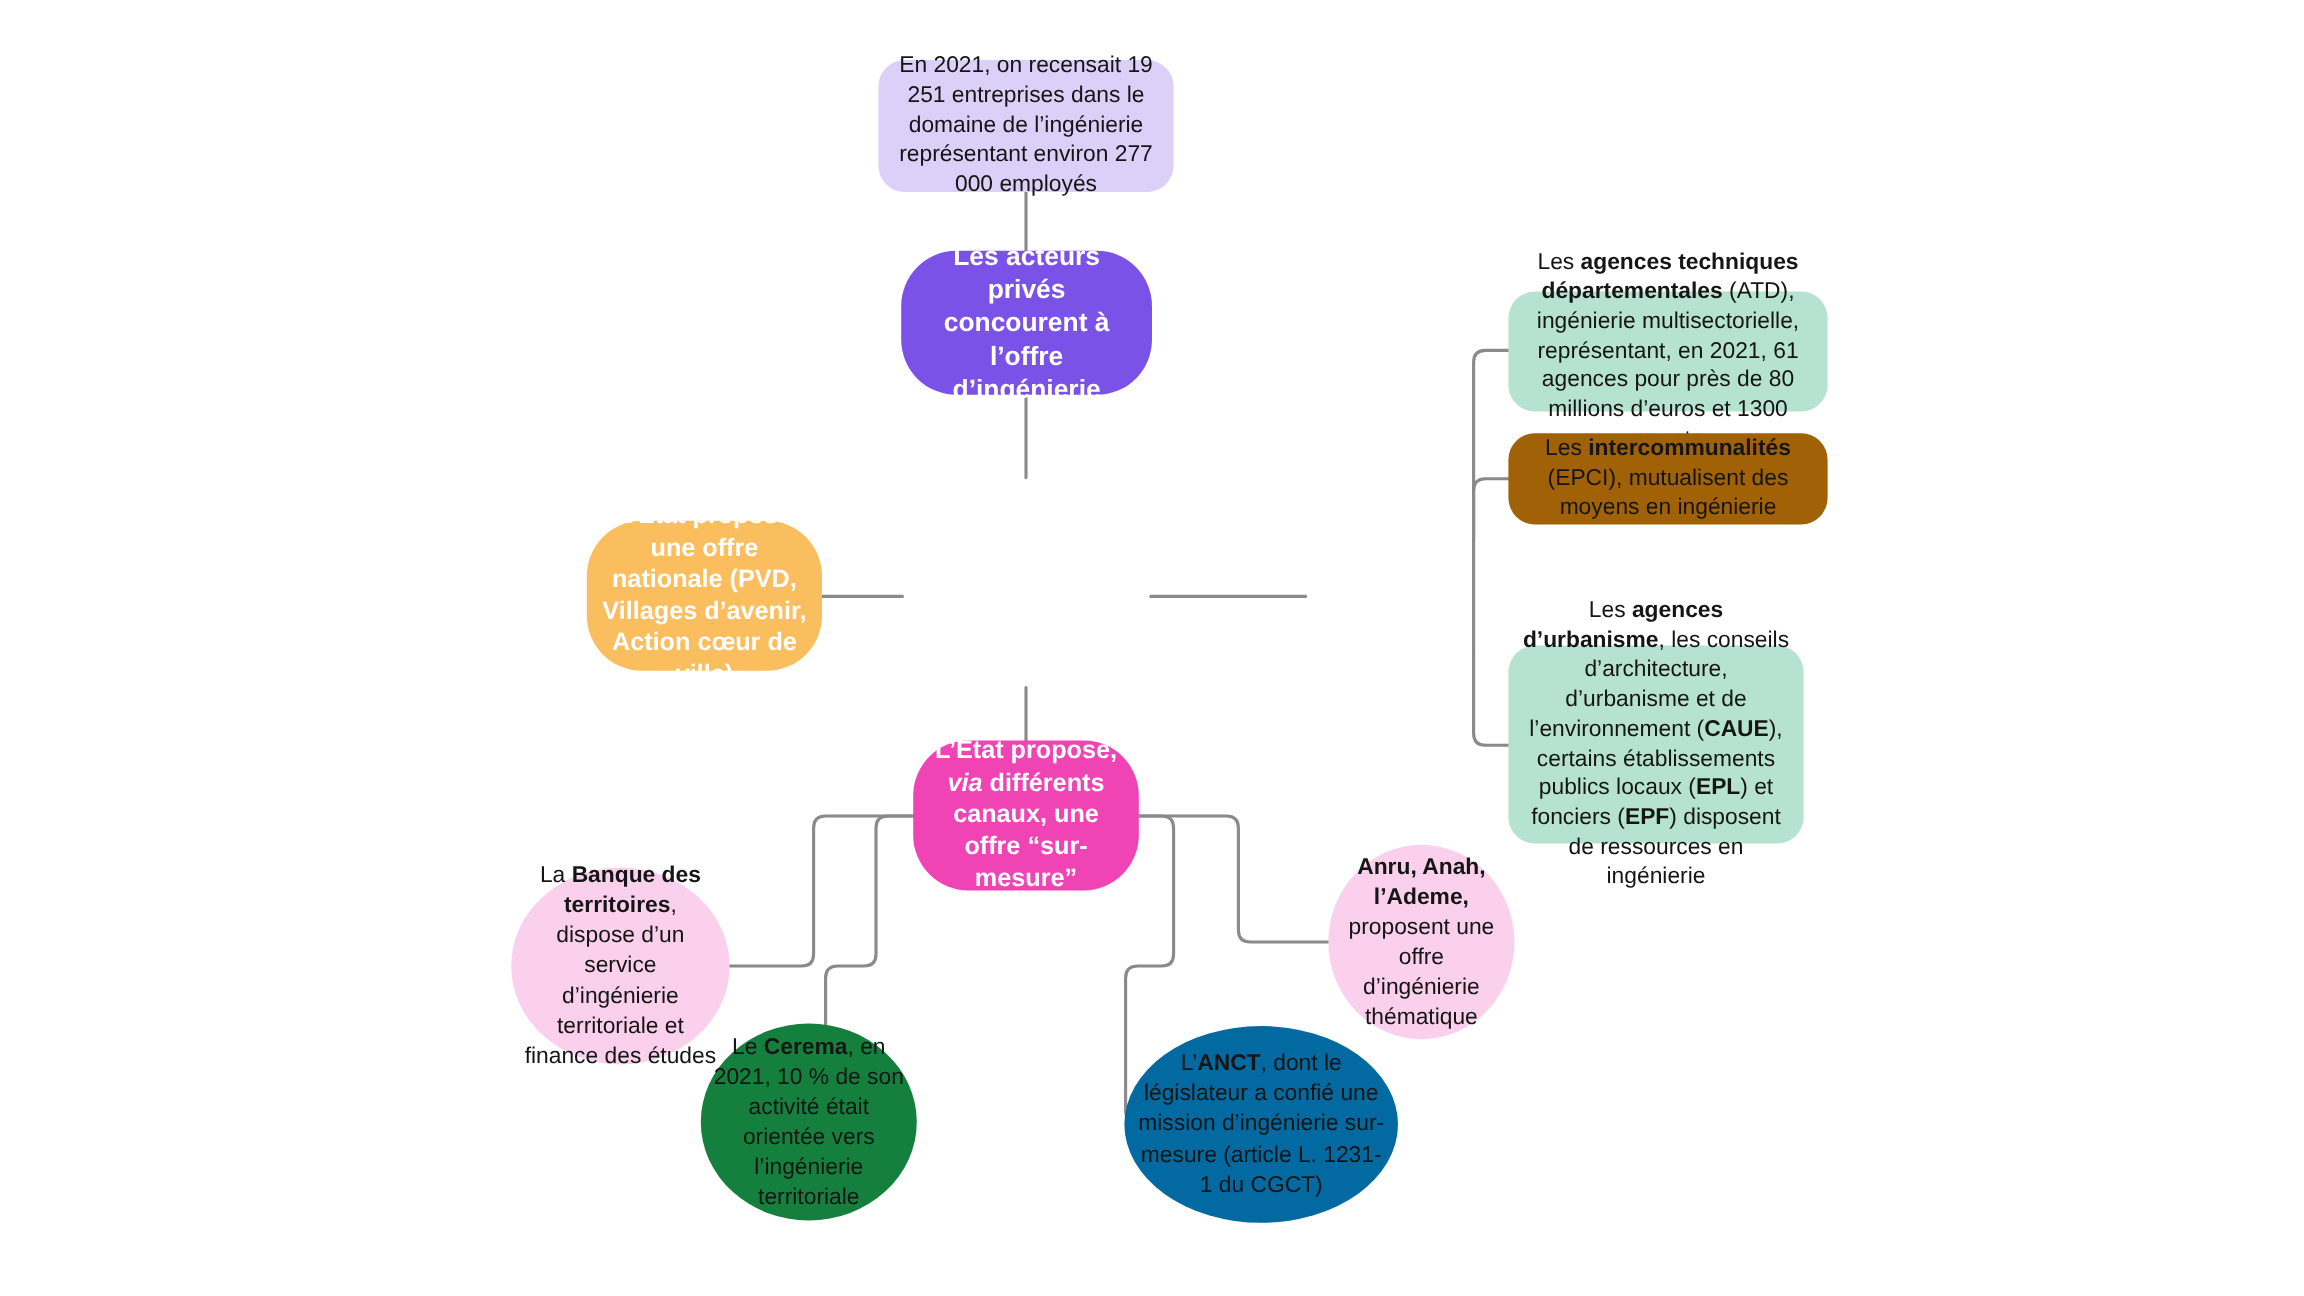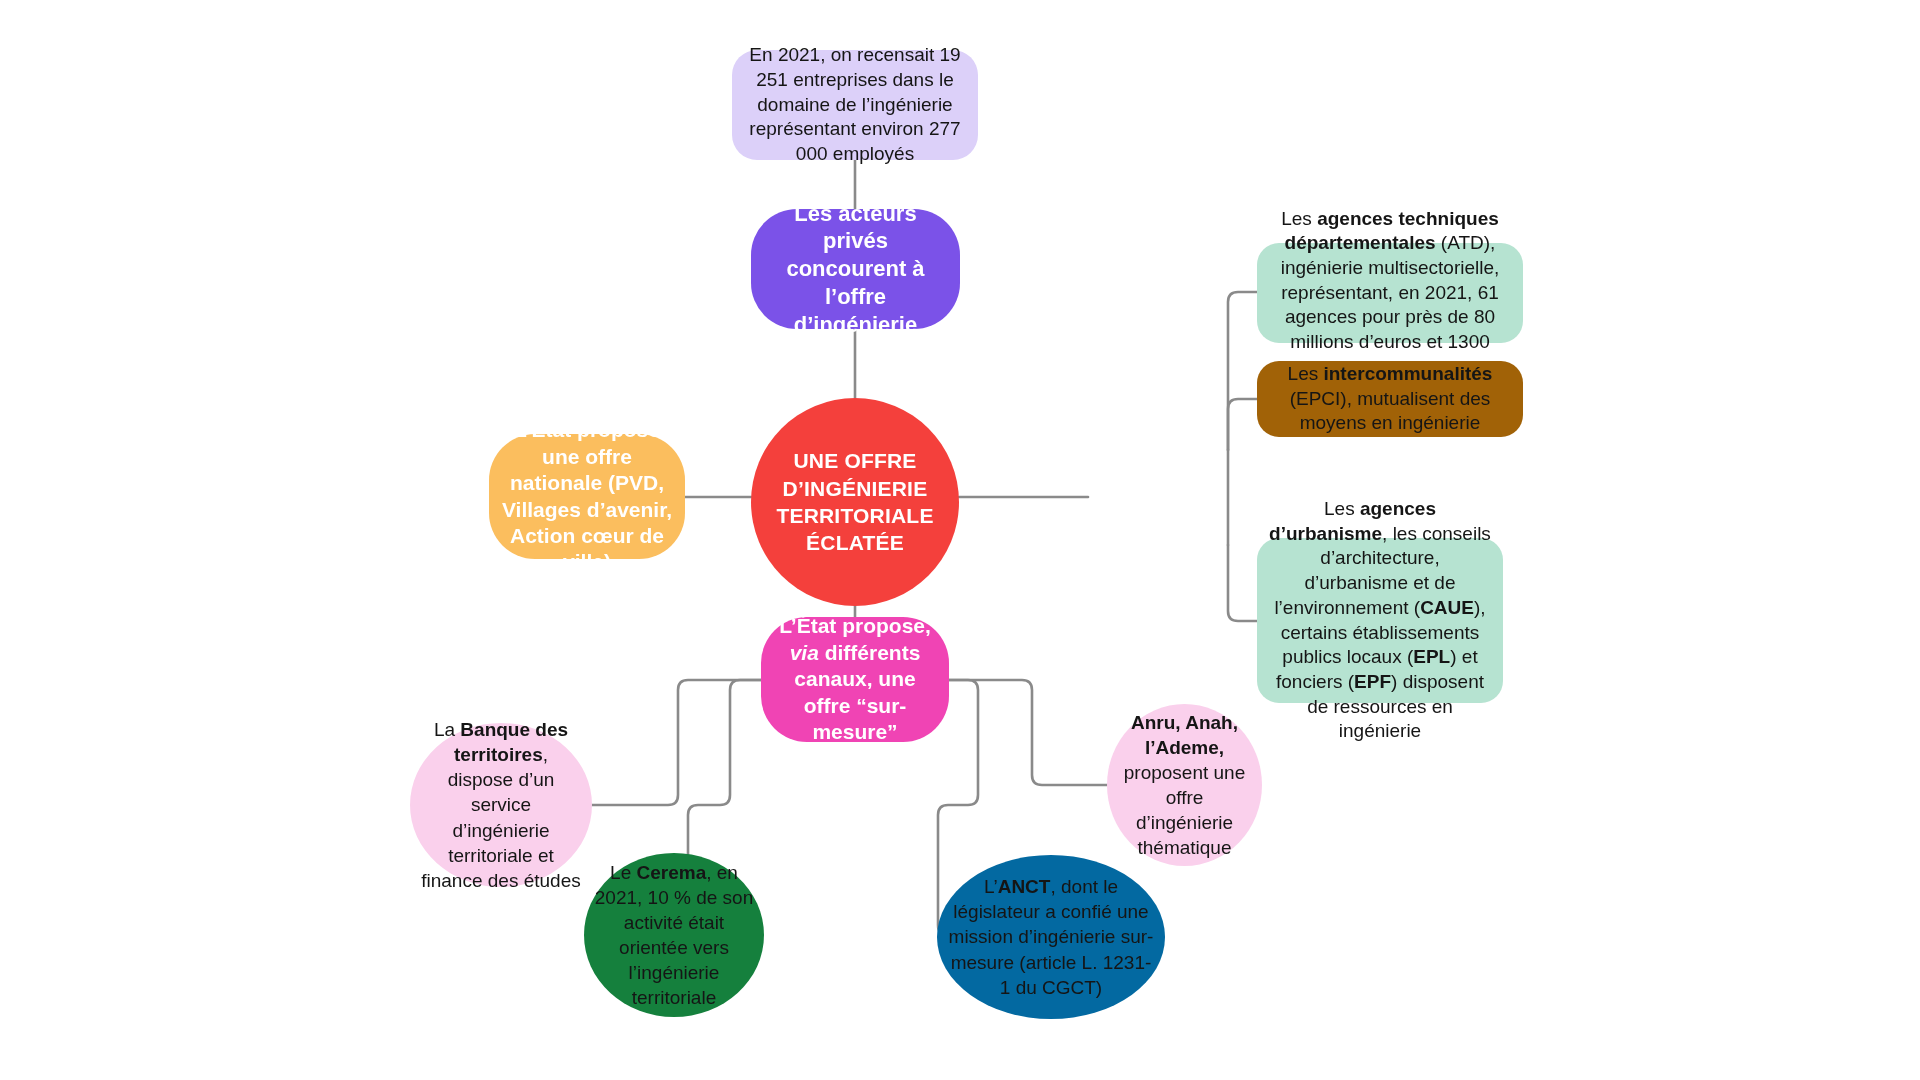--- a/index.html
+++ b/index.html
@@ -107,31 +107,28 @@
       <path d="M762,680 L688,680 Q678,680 678,690 L678,795 Q678,805 668,805 L592,805"></path>
 
       <path d="M762,680 L740,680 Q730,680 730,690 L730,795 Q730,805 720,805 L698,805 Q688,805 688,815 L688,925 Q688,935 678,935 L660,935"></path>
 
       <path d="M949,680 L968,680 Q978,680 978,690 L978,795 Q978,805 968,805 L948,805 Q938,805 938,815 L938,925 Q938,935 948,935 L968,935"></path>
 
       <path d="M949,680 L1022,680 Q1032,680 1032,690 L1032,775 Q1032,785 1042,785 L1108,785"></path>
     </g>
   </svg>
 
-  <div class="node leafbox" style="left:732px; top:50px; width:246px; height:110px; background:#DCD0F9;border-radius:25px;">
+  <div class="node leafbox" style="left:732px; top:50px; width:246px; height:110px; background:#DCD0F9;">
     <span class="txt">En 2021, on recensait 19 251 entreprises dans le domaine de l’ingénierie représentant environ 277 000 employés</span>
   </div>
 
   <div class="node branch" style="left:751px; top:209px; width:209px; height:120px; background:#7B52E8;">
     <span class="txt">Les acteurs privés concourent à l’offre d’ingénierie</span>
   </div>
 
-  <div class="node hub" style="left:751px; top:398px; width:208px; height:208px; background:#F4403C;">
-    <span class="txt">UNE OFFRE D’INGÉNIERIE TERRITORIALE ÉCLATÉE</span>
-  </div>
 
   <div class="node branch" style="left:489px; top:434px; width:196px; height:125px; background:#FBBE5E; font-size:21px;">
     <span class="txt">L’État propose une offre nationale (PVD, Villages d’avenir, Action cœur de ville)</span>
   </div>
 
 
   <div class="node branch" style="left:761px; top:617px; width:188px; height:125px; background:#F044B4; font-size:21px;">
     <span class="txt">L’État propose, <i>via</i> différents canaux, une offre “sur-mesure”</span>
   </div>
 
@@ -140,21 +137,21 @@
   </div>
 
   <div class="node leafbox" style="left:1257px; top:361px; width:266px; height:76px; background:#a16207;">
     <span class="txt">Les <b>intercommunalités</b> (EPCI), mutualisent des moyens en ingénierie</span>
   </div>
 
   <div class="node leafbox" style="left:1257px; top:538px; width:246px; height:165px; background:#B6E3D1;">
     <span class="txt">Les <b>agences d’urbanisme</b>, les conseils d’architecture, d’urbanisme et de l’environnement (<b>CAUE</b>), certains établissements publics locaux (<b>EPL</b>) et fonciers (<b>EPF</b>) disposent de ressources en ingénierie</span>
   </div>
 
-  <div class="node leafellipse" style="left:410px; top:723px; width:182px; height:164px; background:#FAD0EC;">
+  <div class="node leafellipse" style="left:426px; top:723px; width:182px; height:164px; background:#FAD0EC;">
     <span class="txt">La <b>Banque des territoires</b>, dispose d’un service d’ingénierie territoriale et finance des études</span>
   </div>
 
   <div class="node leafellipse" style="left:584px; top:853px; width:180px; height:164px; background:#15803d;">
     <span class="txt">Le <b>Cerema</b>, en 2021, 10 % de son activité était orientée vers l’ingénierie territoriale</span>
   </div>
 
   <div class="node leafellipse" style="left:937px; top:855px; width:228px; height:164px; background:#0369a1;">
     <span class="txt">L’<b>ANCT</b>, dont le législateur a confié une mission d’ingénierie sur-mesure (article L. 1231-1 du CGCT)</span>
   </div>

